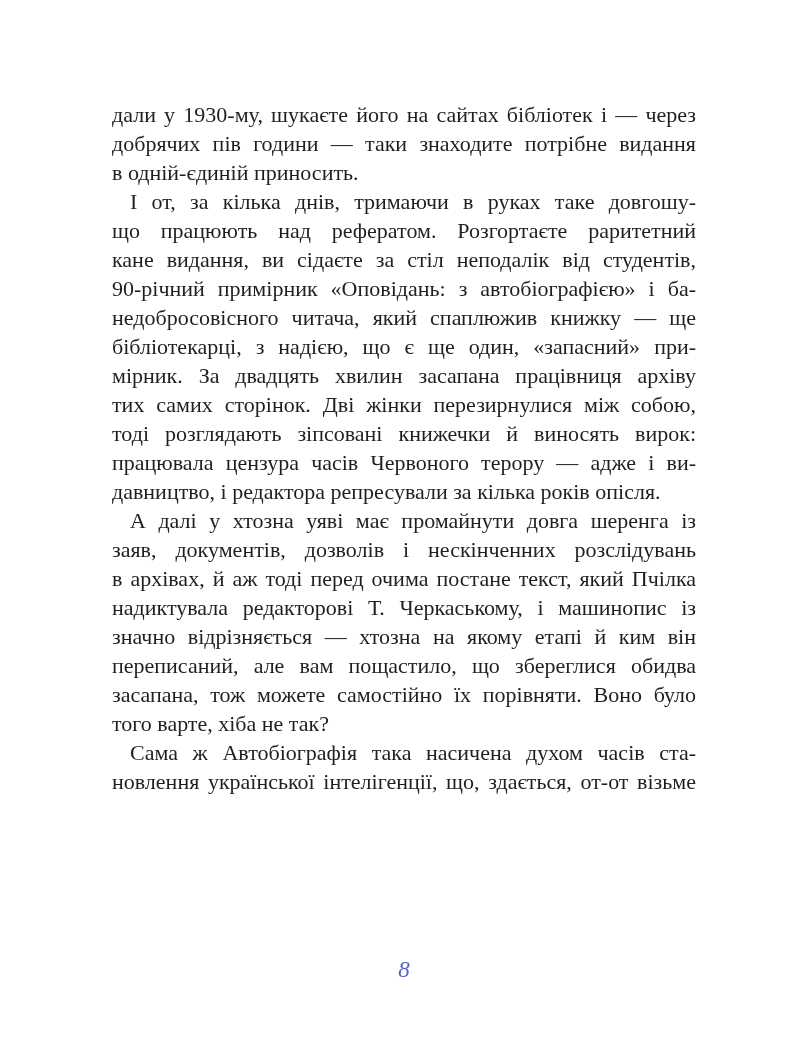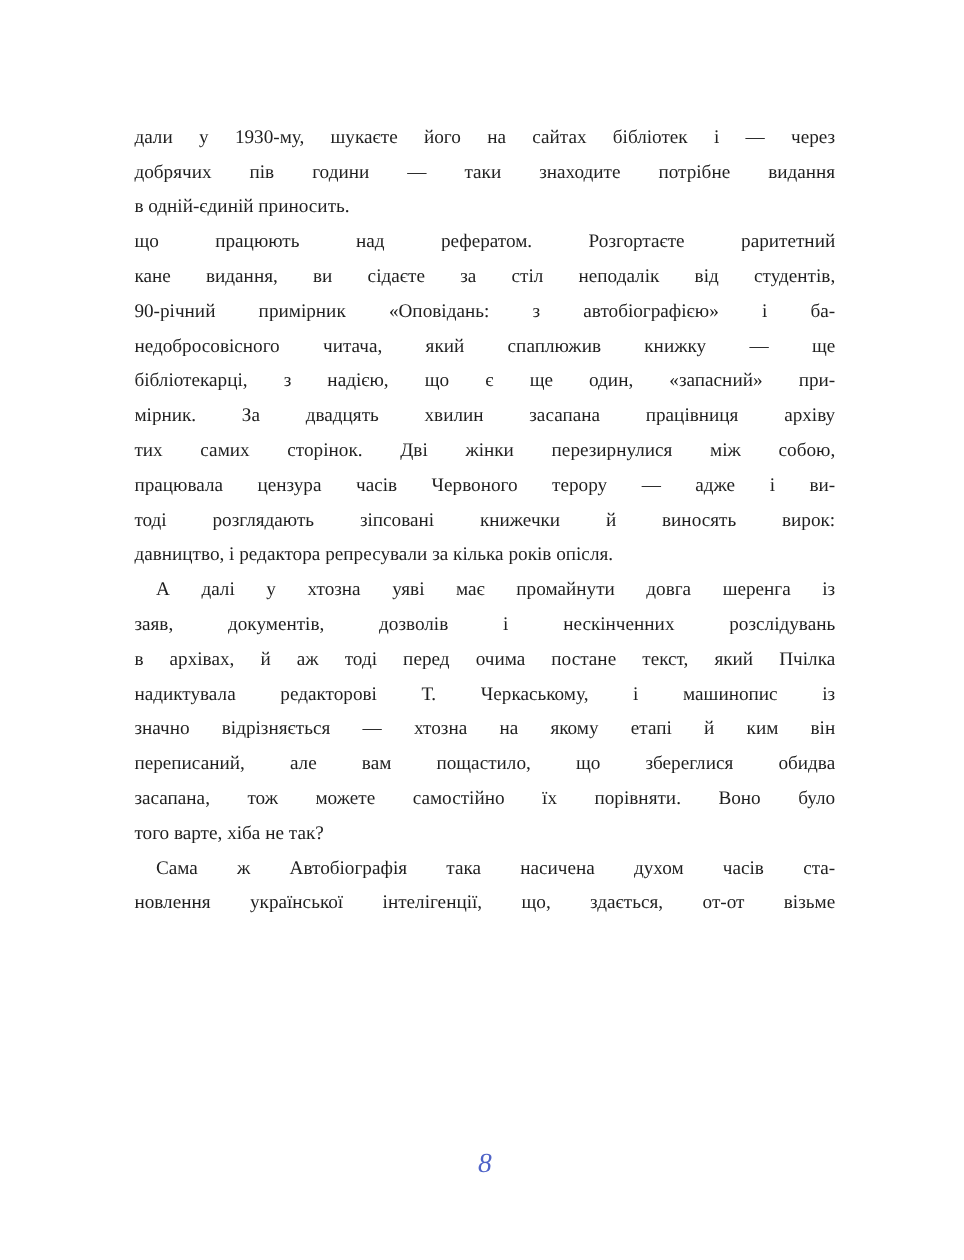--- a/index.html
+++ b/index.html
@@ -18,21 +18,21 @@
     position: absolute;
     inset: 0;
     background: #ffffff;
   }
   .text-block {
     position: absolute;
     left: 112px;
     top: 100px;
     width: 584px;
     color: #1f1f1f;
-    font-size: 16px;
+    font-size: 22px;
     line-height: 29px;
   }
   .paragraph {
     margin: 0;
     padding: 0;
   }
   .line {
     height: 29px;
     text-align: justify;
     text-align-last: justify;
@@ -60,29 +60,30 @@
 <body>
 
 <div class="page">
   <div class="text-block" style="color: rgb(31, 31, 31);">
       <div class="paragraph">
         <div class="line">дали у 1930-му, шукаєте його на сайтах бібліотек і — через</div>
         <div class="line">добрячих пів години — таки знаходите потрібне видання</div>
         <div class="line last">в одній-єдиній приносить.</div>
       </div>
       <div class="paragraph">
+        <div class="line indent">І от, за кілька днів, тримаючи в руках таке довгошу-</div>
         <div class="line">що працюють над рефератом. Розгортаєте раритетний</div>
         <div class="line">кане видання, ви сідаєте за стіл неподалік від студентів,</div>
         <div class="line">90-річний примірник «Оповідань: з автобіографією» і ба-</div>
         <div class="line">недобросовісного читача, який спаплюжив книжку — ще</div>
         <div class="line">бібліотекарці, з надією, що є ще один, «запасний» при-</div>
         <div class="line">мірник. За двадцять хвилин засапана працівниця архіву</div>
         <div class="line">тих самих сторінок. Дві жінки перезирнулися між собою,</div>
+        <div class="line">тоді розглядають зіпсовані книжечки й виносять вирок:</div>
         <div class="line">працювала цензура часів Червоного терору — адже і ви-</div>
-        <div class="line">тоді розглядають зіпсовані книжечки й виносять вирок:</div>
         <div class="line last">давництво, і редактора репресували за кілька років опісля.</div>
       </div>
       <div class="paragraph">
         <div class="line indent">А далі у хтозна уяві має промайнути довга шеренга із</div>
         <div class="line">заяв, документів, дозволів і нескінченних розслідувань</div>
         <div class="line">в архівах, й аж тоді перед очима постане текст, який Пчілка</div>
         <div class="line">надиктувала редакторові Т. Черкаському, і машинопис із</div>
         <div class="line">значно відрізняється — хтозна на якому етапі й ким він</div>
         <div class="line">переписаний, але вам пощастило, що збереглися обидва</div>
         <div class="line">засапана, тож можете самостійно їх порівняти. Воно було</div>

